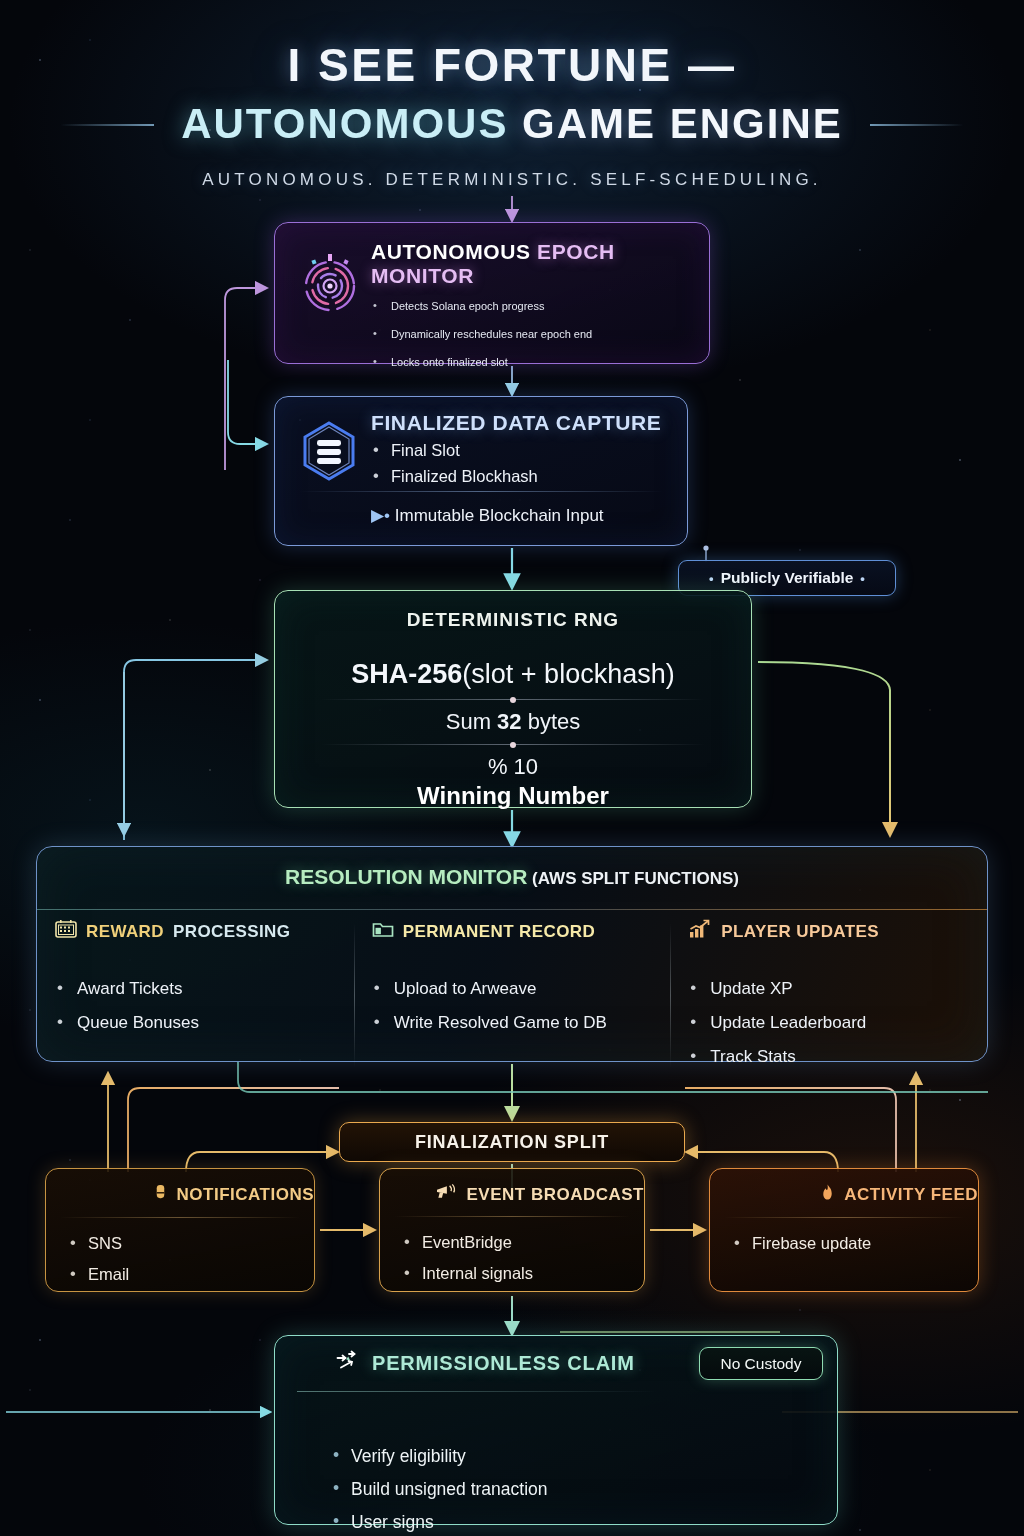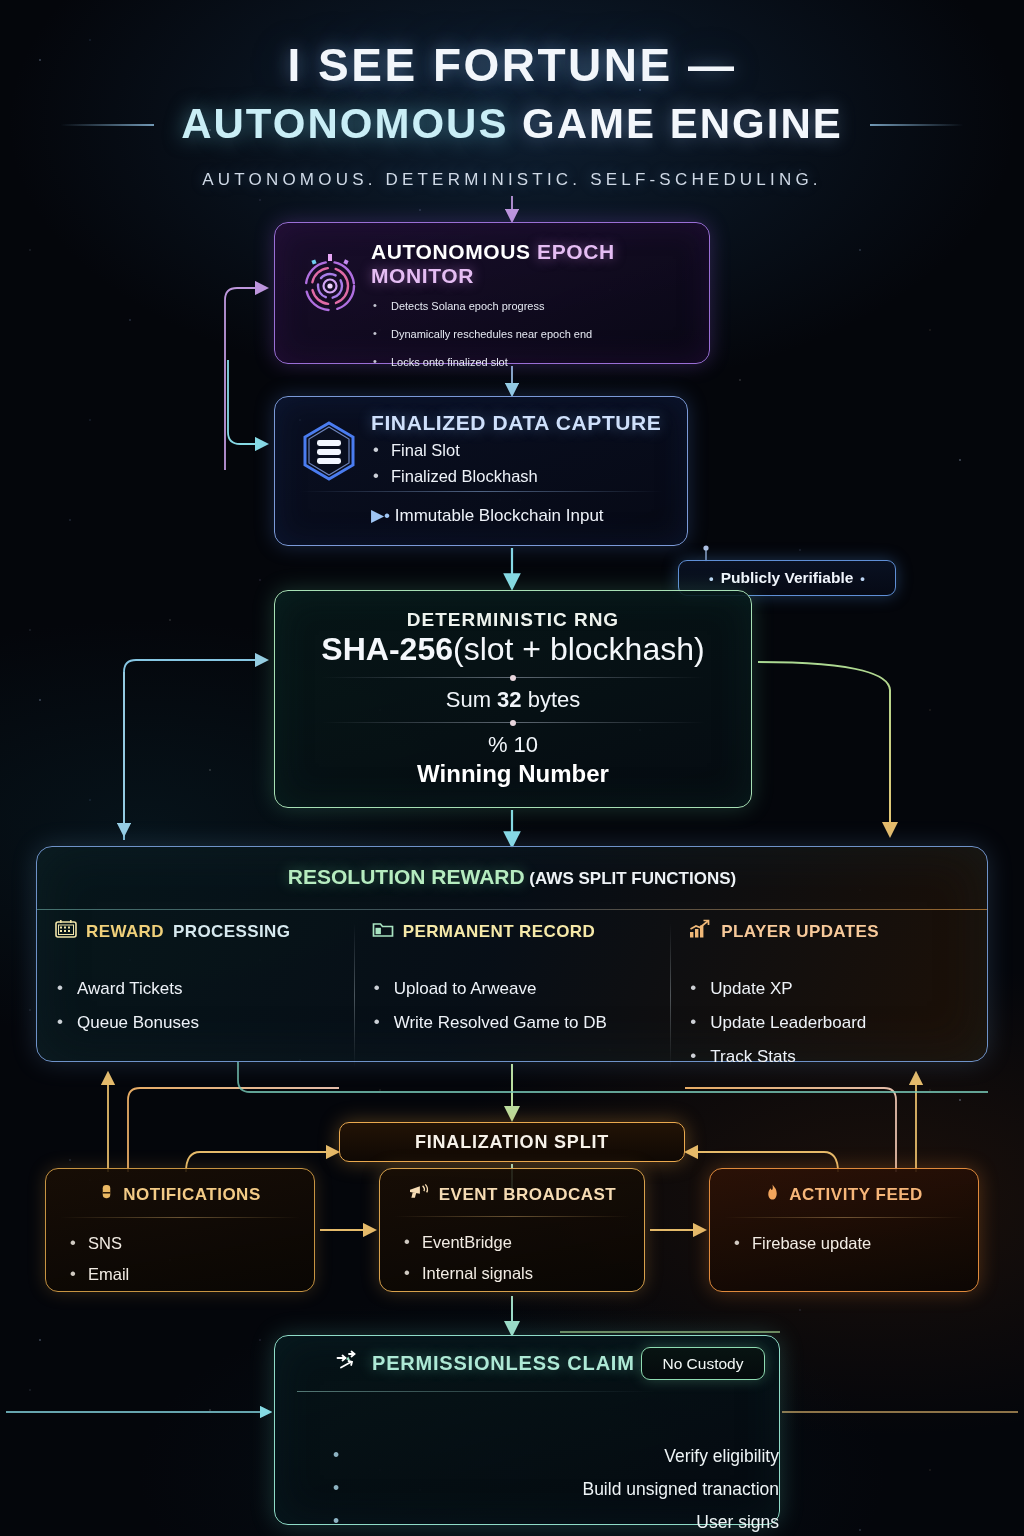--- a/index.html
+++ b/index.html
@@ -139,21 +139,21 @@
 
   
   #rng {
     left: 274px; top: 590px; width: 478px; height: 218px;
     border-color: #a7e0b5;
     background: linear-gradient(165deg, rgba(8,26,26,.85), rgba(6,12,18,.92));
     box-shadow: 0 0 22px rgba(110,220,170,.22), inset 0 0 36px rgba(12,50,46,.4);
     text-align: center;
   }
   #rng .node-title { font-size: 19px; color: #eef3ee; margin-top: 18px; letter-spacing: 1px; }
-  .rng-row1 { font-size: 32px; color: #f4f7fb; margin-top: 0; }
+  .rng-row1 { font-size: 27px; color: #f4f7fb; margin-top: 28px; }
   .rng-row1 b { font-weight: bold; }
   .rng-sep { position: relative; margin: 9px 46px; height: 1px;
     background: linear-gradient(90deg, rgba(200,210,230,0), rgba(200,210,230,.45), rgba(200,210,230,0)); }
   .rng-sep:after { content:""; position:absolute; left:50%; top:-2.5px; width:6px; height:6px;
     margin-left:-3px; border-radius:50%; background:#e8d6dd; }
   .rng-row2 { font-size: 22px; color: #f0f4f9; }
   .rng-row3 { font-size: 22px; color: #f2f6fb; margin-top: 3px; }
   .rng-row4 { font-size: 24px; font-weight: bold; color: #ffffff; margin-top: 2px; }
 
   
@@ -195,36 +195,35 @@
     border-radius: 13px; border: 1.5px solid;
     background: linear-gradient(170deg, rgba(26,15,5,.88), rgba(10,7,4,.93));
   }
   #notifications { left: 45px; top: 1168px; width: 270px; height: 124px;
     border-color: #c79442; box-shadow: 0 0 18px rgba(210,150,60,.22); }
   #event-broadcast { left: 379px; top: 1168px; width: 266px; height: 124px;
     border-color: #d8a14c; box-shadow: 0 0 18px rgba(225,160,70,.25); }
   #activity-feed { left: 709px; top: 1168px; width: 270px; height: 124px;
     border-color: #e08a3c; box-shadow: 0 0 20px rgba(230,130,50,.3);
     background: linear-gradient(170deg, rgba(46,18,6,.9), rgba(12,7,4,.93)); }
-  .trio-head { display: flex; align-items: center; justify-content: center; gap: 9px;
+  .trio-head { display: flex; align-items: center; justify-content: flex-end; gap: 9px;
     margin-top: 14px; font-size: 17px; font-weight: bold; letter-spacing: .5px; }
   .trio-rule { margin: 10px 14px 0 14px; height: 1px;
     background: linear-gradient(90deg, rgba(230,180,110,0), rgba(235,190,120,.4), rgba(230,180,110,0)); }
   .trio .bullets { margin: 10px 0 0 22px; font-size: 16.5px; color: #f2ece4; line-height: 31px; }
   .c-amber { color: #f3cb86; }
   .c-sand  { color: #f6dcb4; }
   .c-orange{ color: #f6b679; }
 
   
   #permissionless-claim {
-    left: 274px; top: 1335px; width: 506px; height: 190px;
+    left: 274px; top: 1335px; width: 564px; height: 190px;
     border-color: #8fdcc8; border-radius: 14px;
     background: linear-gradient(165deg, rgba(7,22,26,.88), rgba(5,10,16,.93));
     box-shadow: 0 0 24px rgba(110,220,200,.22), inset 0 0 40px rgba(10,40,45,.4);
-    text-align: right;
   }
   .pc-head { display: flex; align-items: center; gap: 11px; margin: 14px 0 0 60px; }
   .pc-title { font-size: 20px; font-weight: bold; color: #aee9d6; letter-spacing: .8px;
     text-shadow: 0 0 14px rgba(120,230,200,.45); }
   #no-custody-badge {
     position: absolute; right: 14px; top: 11px; width: 124px; height: 33px;
     border: 1.4px solid #8fdcb2; border-radius: 9px;
     background: linear-gradient(180deg, rgba(8,20,18,.95), rgba(5,10,12,.95));
     display: flex; align-items: center; justify-content: center;
     font-size: 15.5px; color: #f3f8f6; box-shadow: 0 0 14px rgba(120,220,170,.3);
@@ -390,21 +389,21 @@
     <div class="rng-row2">
       <span>Sum </span><b>32</b><span> bytes</span>
     </div>
     <div class="rng-sep"></div>
     <div class="rng-row3">% 10</div>
     <div class="rng-row4">Winning Number</div>
   </div>
 
   <div class="node" id="resolution-engine">
     <div class="re-head">
-      <span class="re-g">RESOLUTION REWARD</span><span class="re-w"> (AWS SPLIT FUNCTIONS)</span>
+      <span class="re-g">RESOLUTION MONITOR</span><span class="re-w"> (AWS SPLIT FUNCTIONS)</span>
     </div>
     <div class="re-rule"></div>
     <div class="re-cols">
 
       <div class="re-col">
         <div class="re-col-head">
           <span>
             <svg viewBox="0 0 22 20" width="22" height="20">
               <rect x="1" y="3" width="20" height="15" rx="2" fill="none" stroke="#f0e3a8" stroke-width="1.6"></rect>
               <rect x="3.5" y="6" width="15" height="9.5" fill="none" stroke="#f0e3a8" stroke-width="1"></rect>

